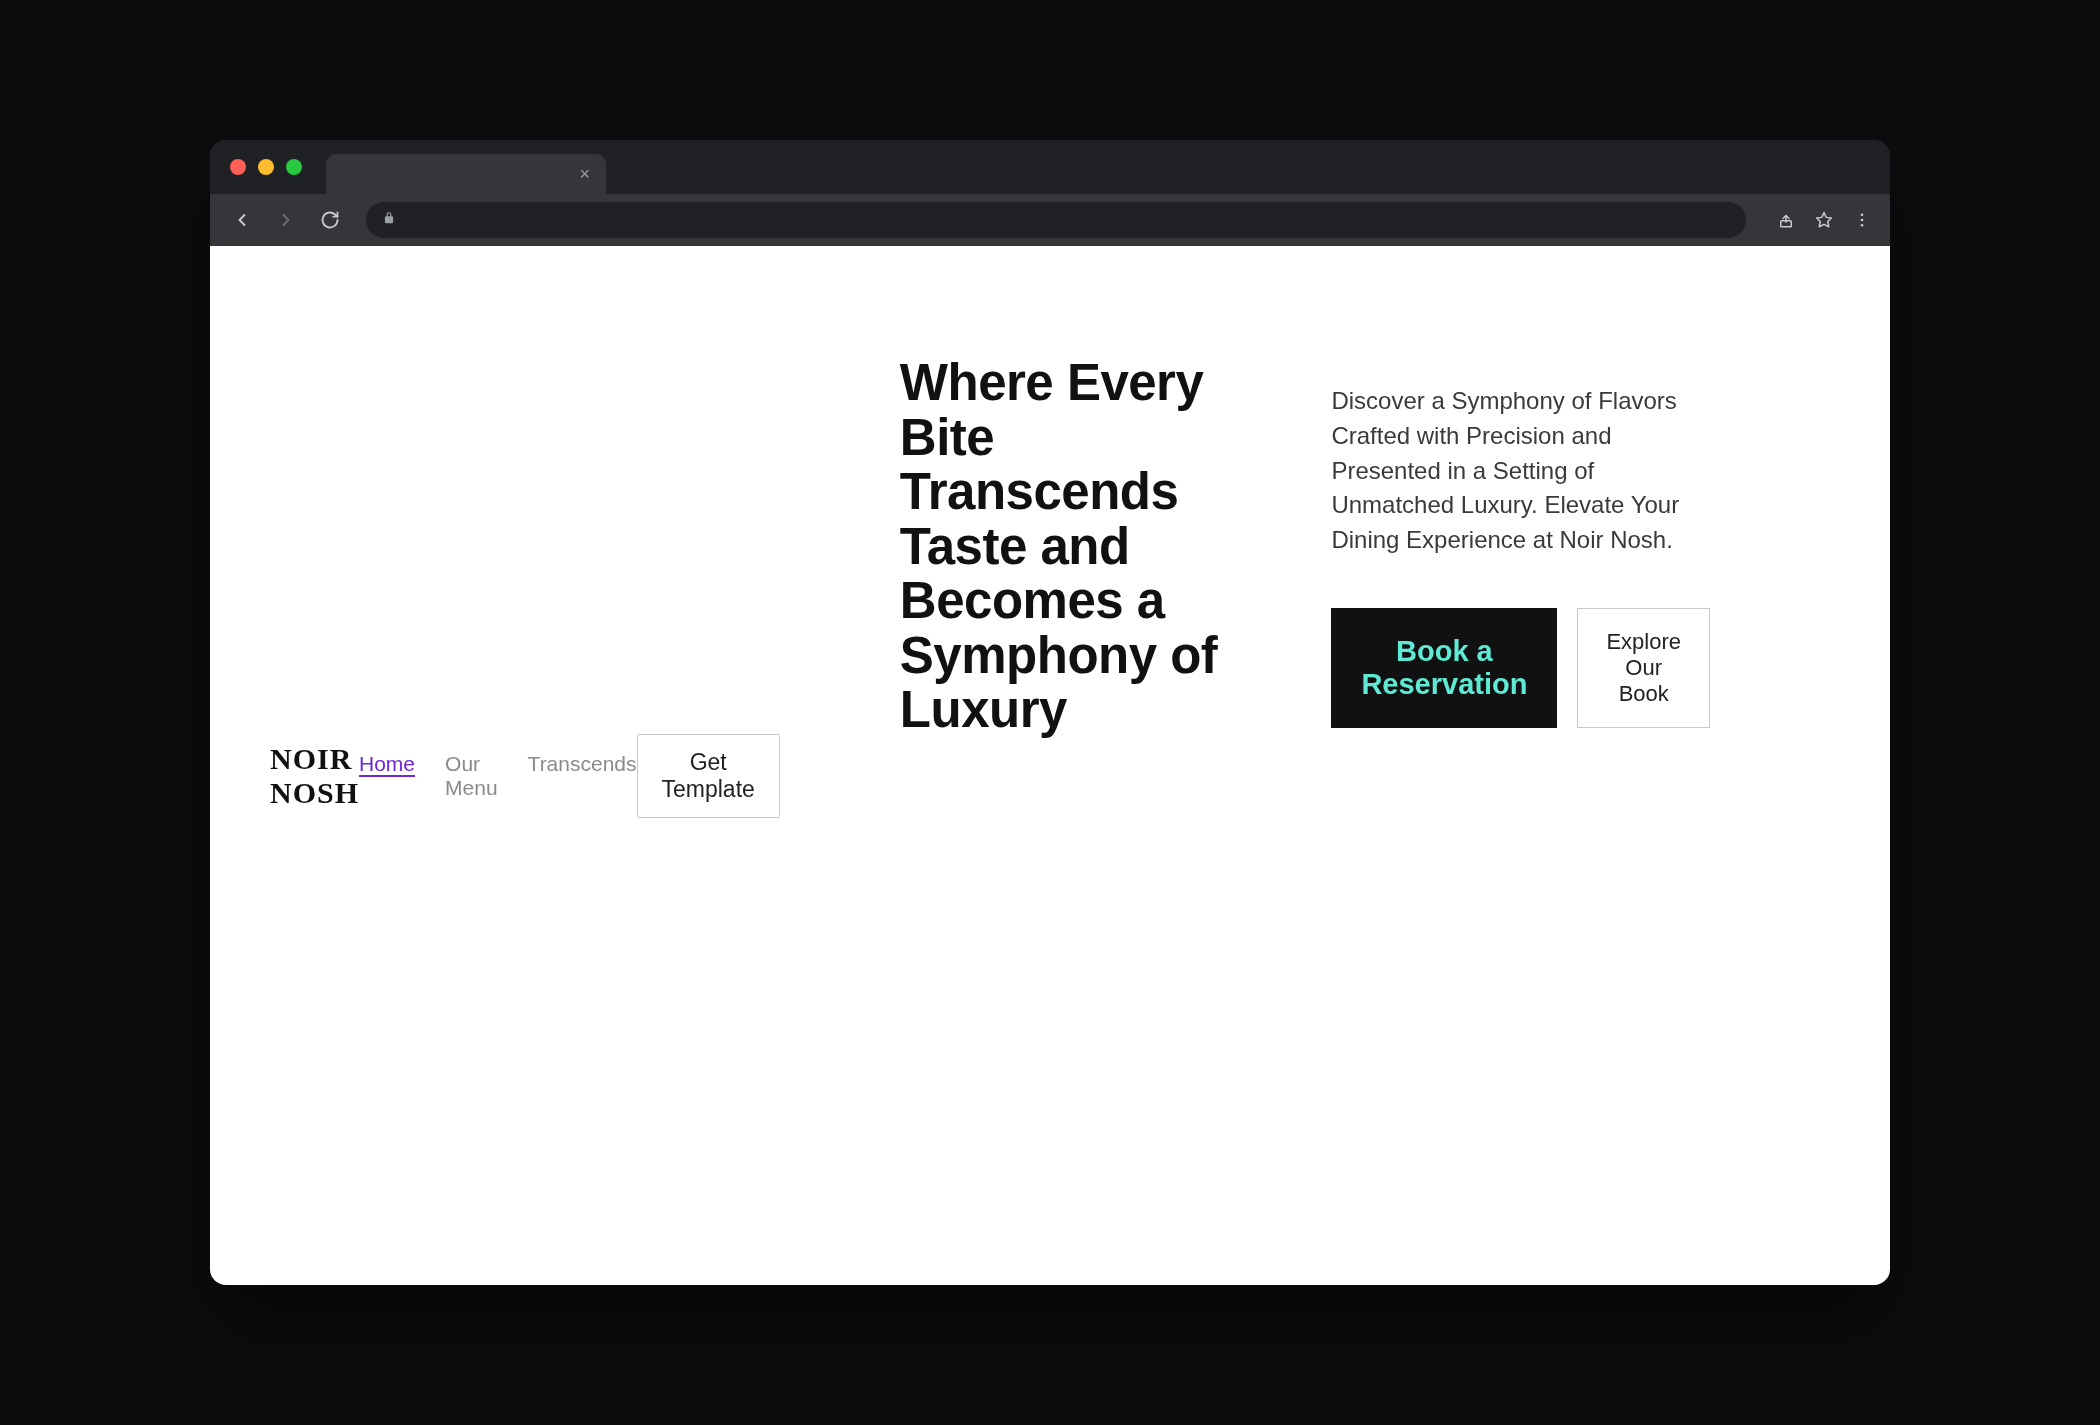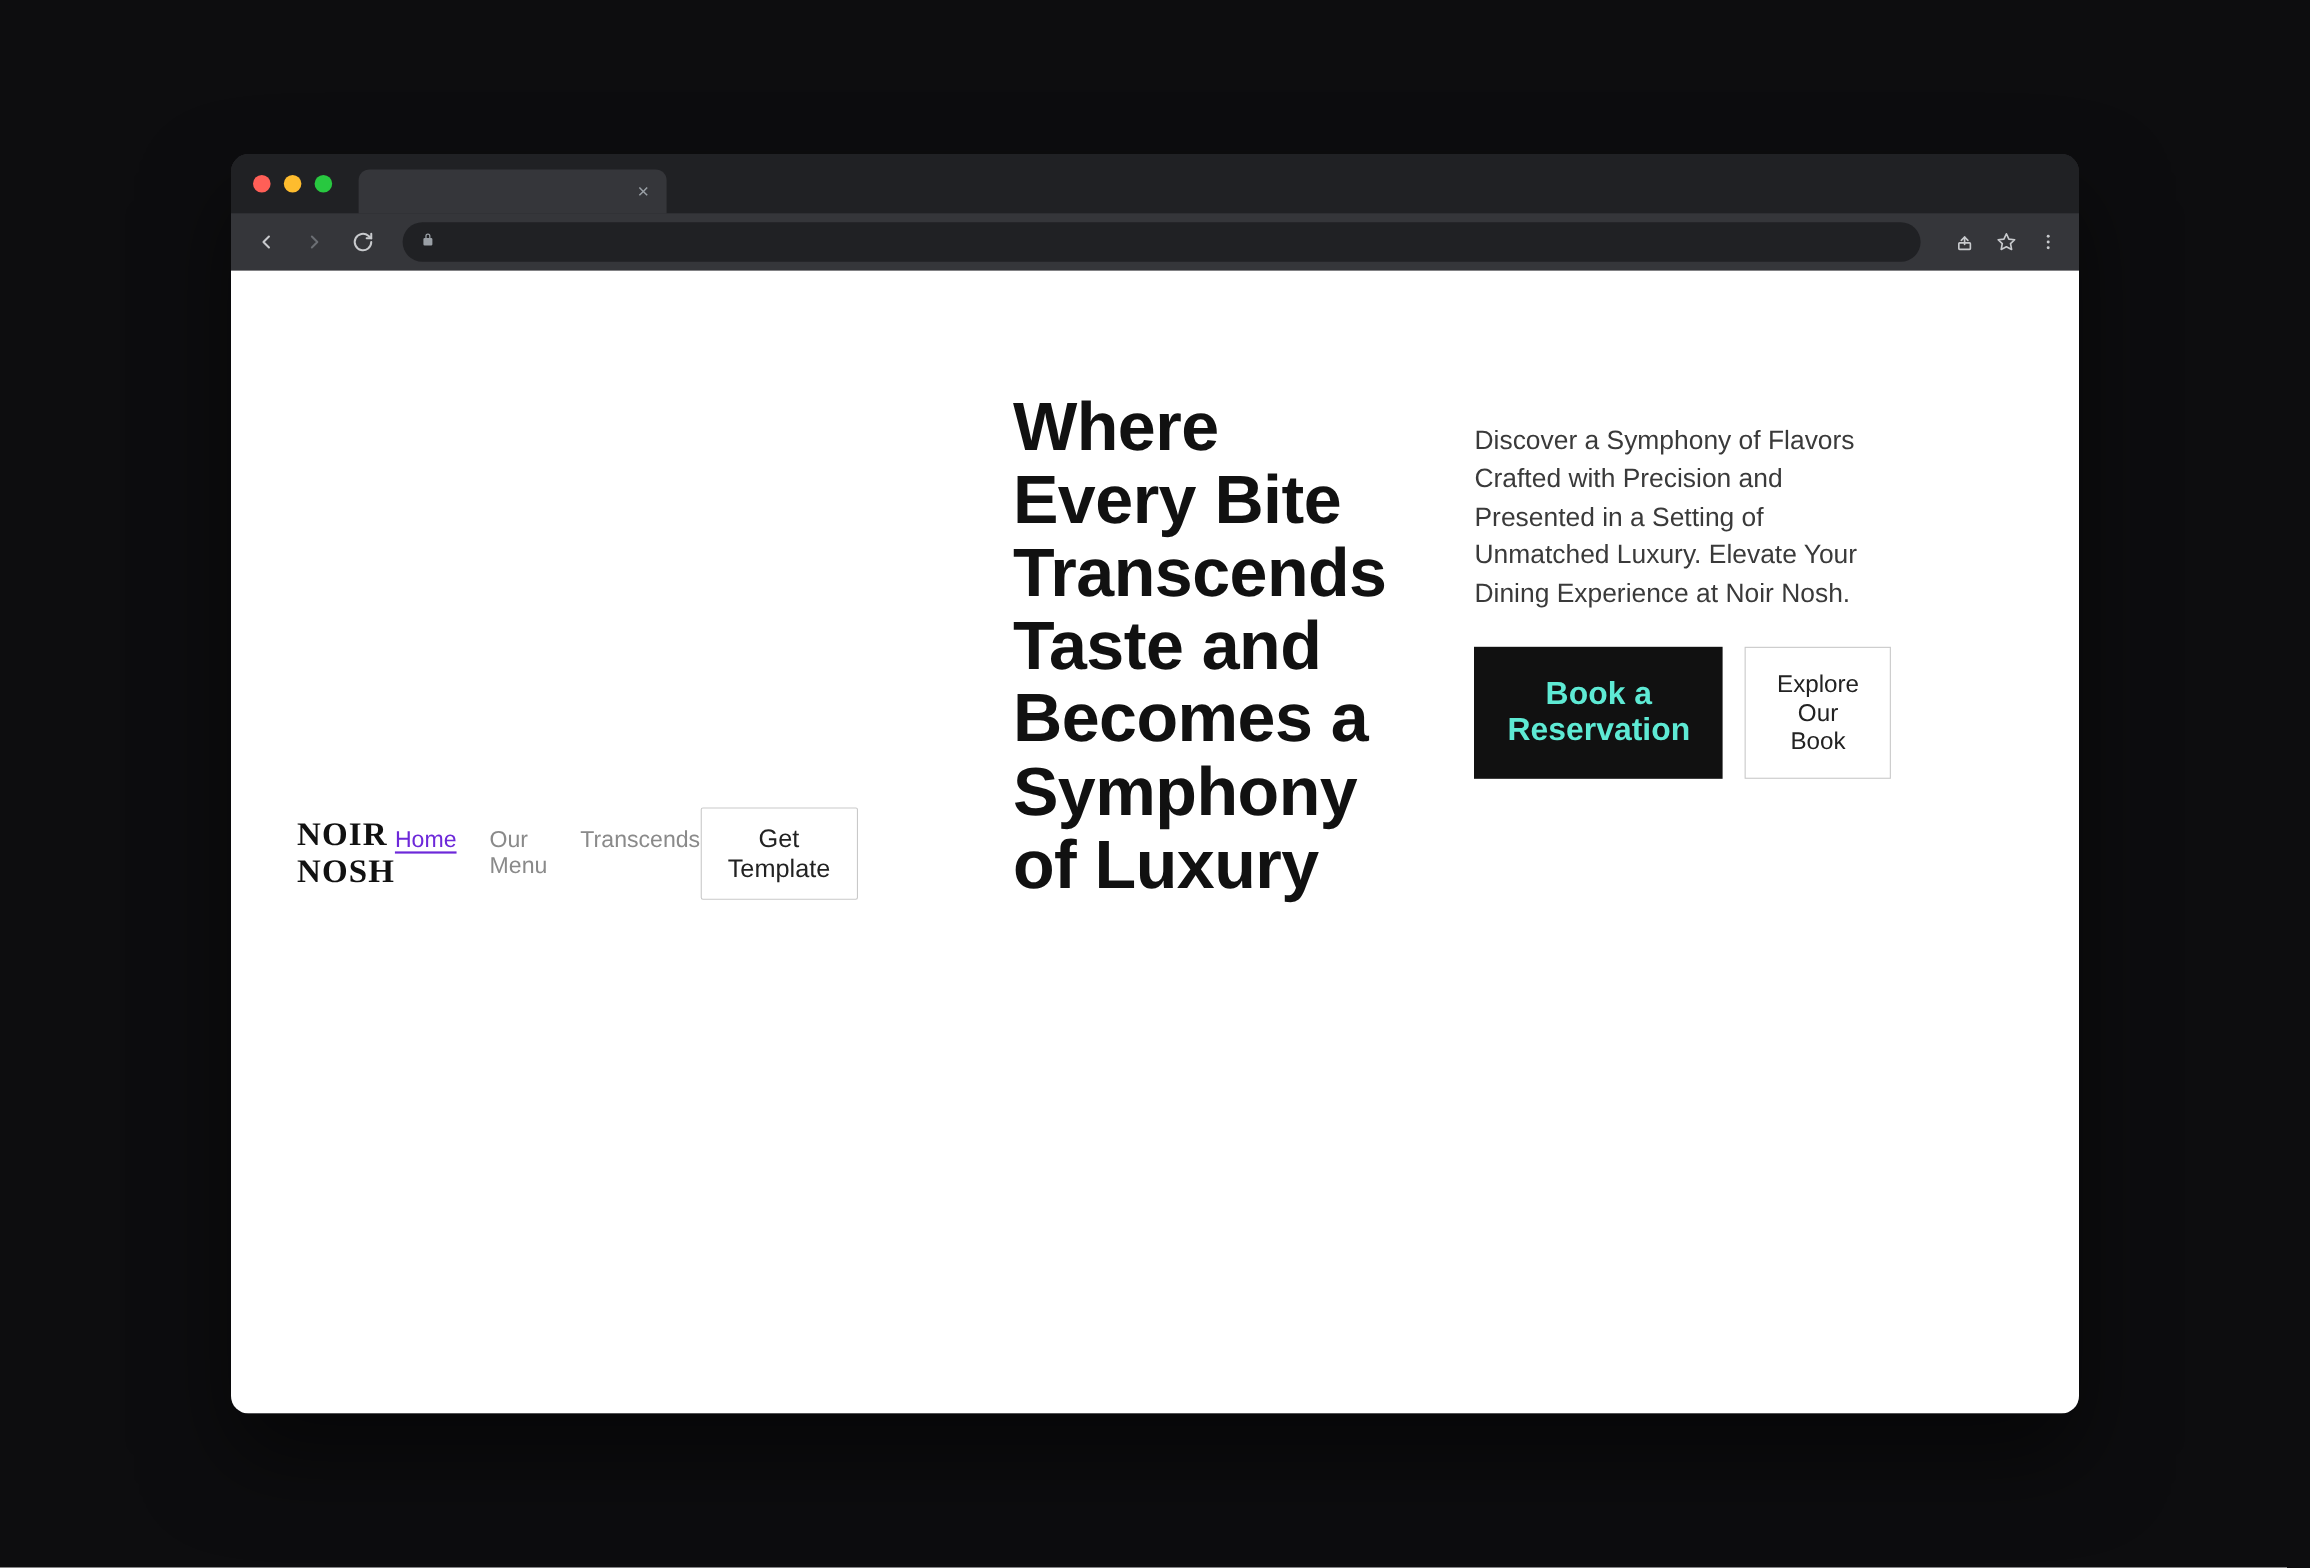--- a/index.html
+++ b/index.html
@@ -121,32 +121,31 @@
   border-radius: 2px;
 }
 .hero {
   display: flex;
   padding: 110px 60px 60px 60px;
   gap: 80px;
 }
 .hero-left { flex: 1.12; }
 .hero-right { flex: 1; padding-top: 28px; }
 .headline {
-  font-size: 62px;
+  font-size: 51px;
   font-weight: 900;
   line-height: 1.07;
   color: #111;
   letter-spacing: -0.5px;
-  margin-left: 21px;
 }
 .subcopy {
   font-size: 24px;
   line-height: 1.45;
   color: #3a3a3a;
-  margin-bottom: 30px;
+  margin-bottom: 50px;
 }
 .hero-buttons { display: flex; gap: 20px; }
 .btn-primary {
   background: #111;
   color: #5eead4;
   border: none;
   font-size: 29px;
   font-weight: 700;
   padding: 20px 30px;
   cursor: pointer;

